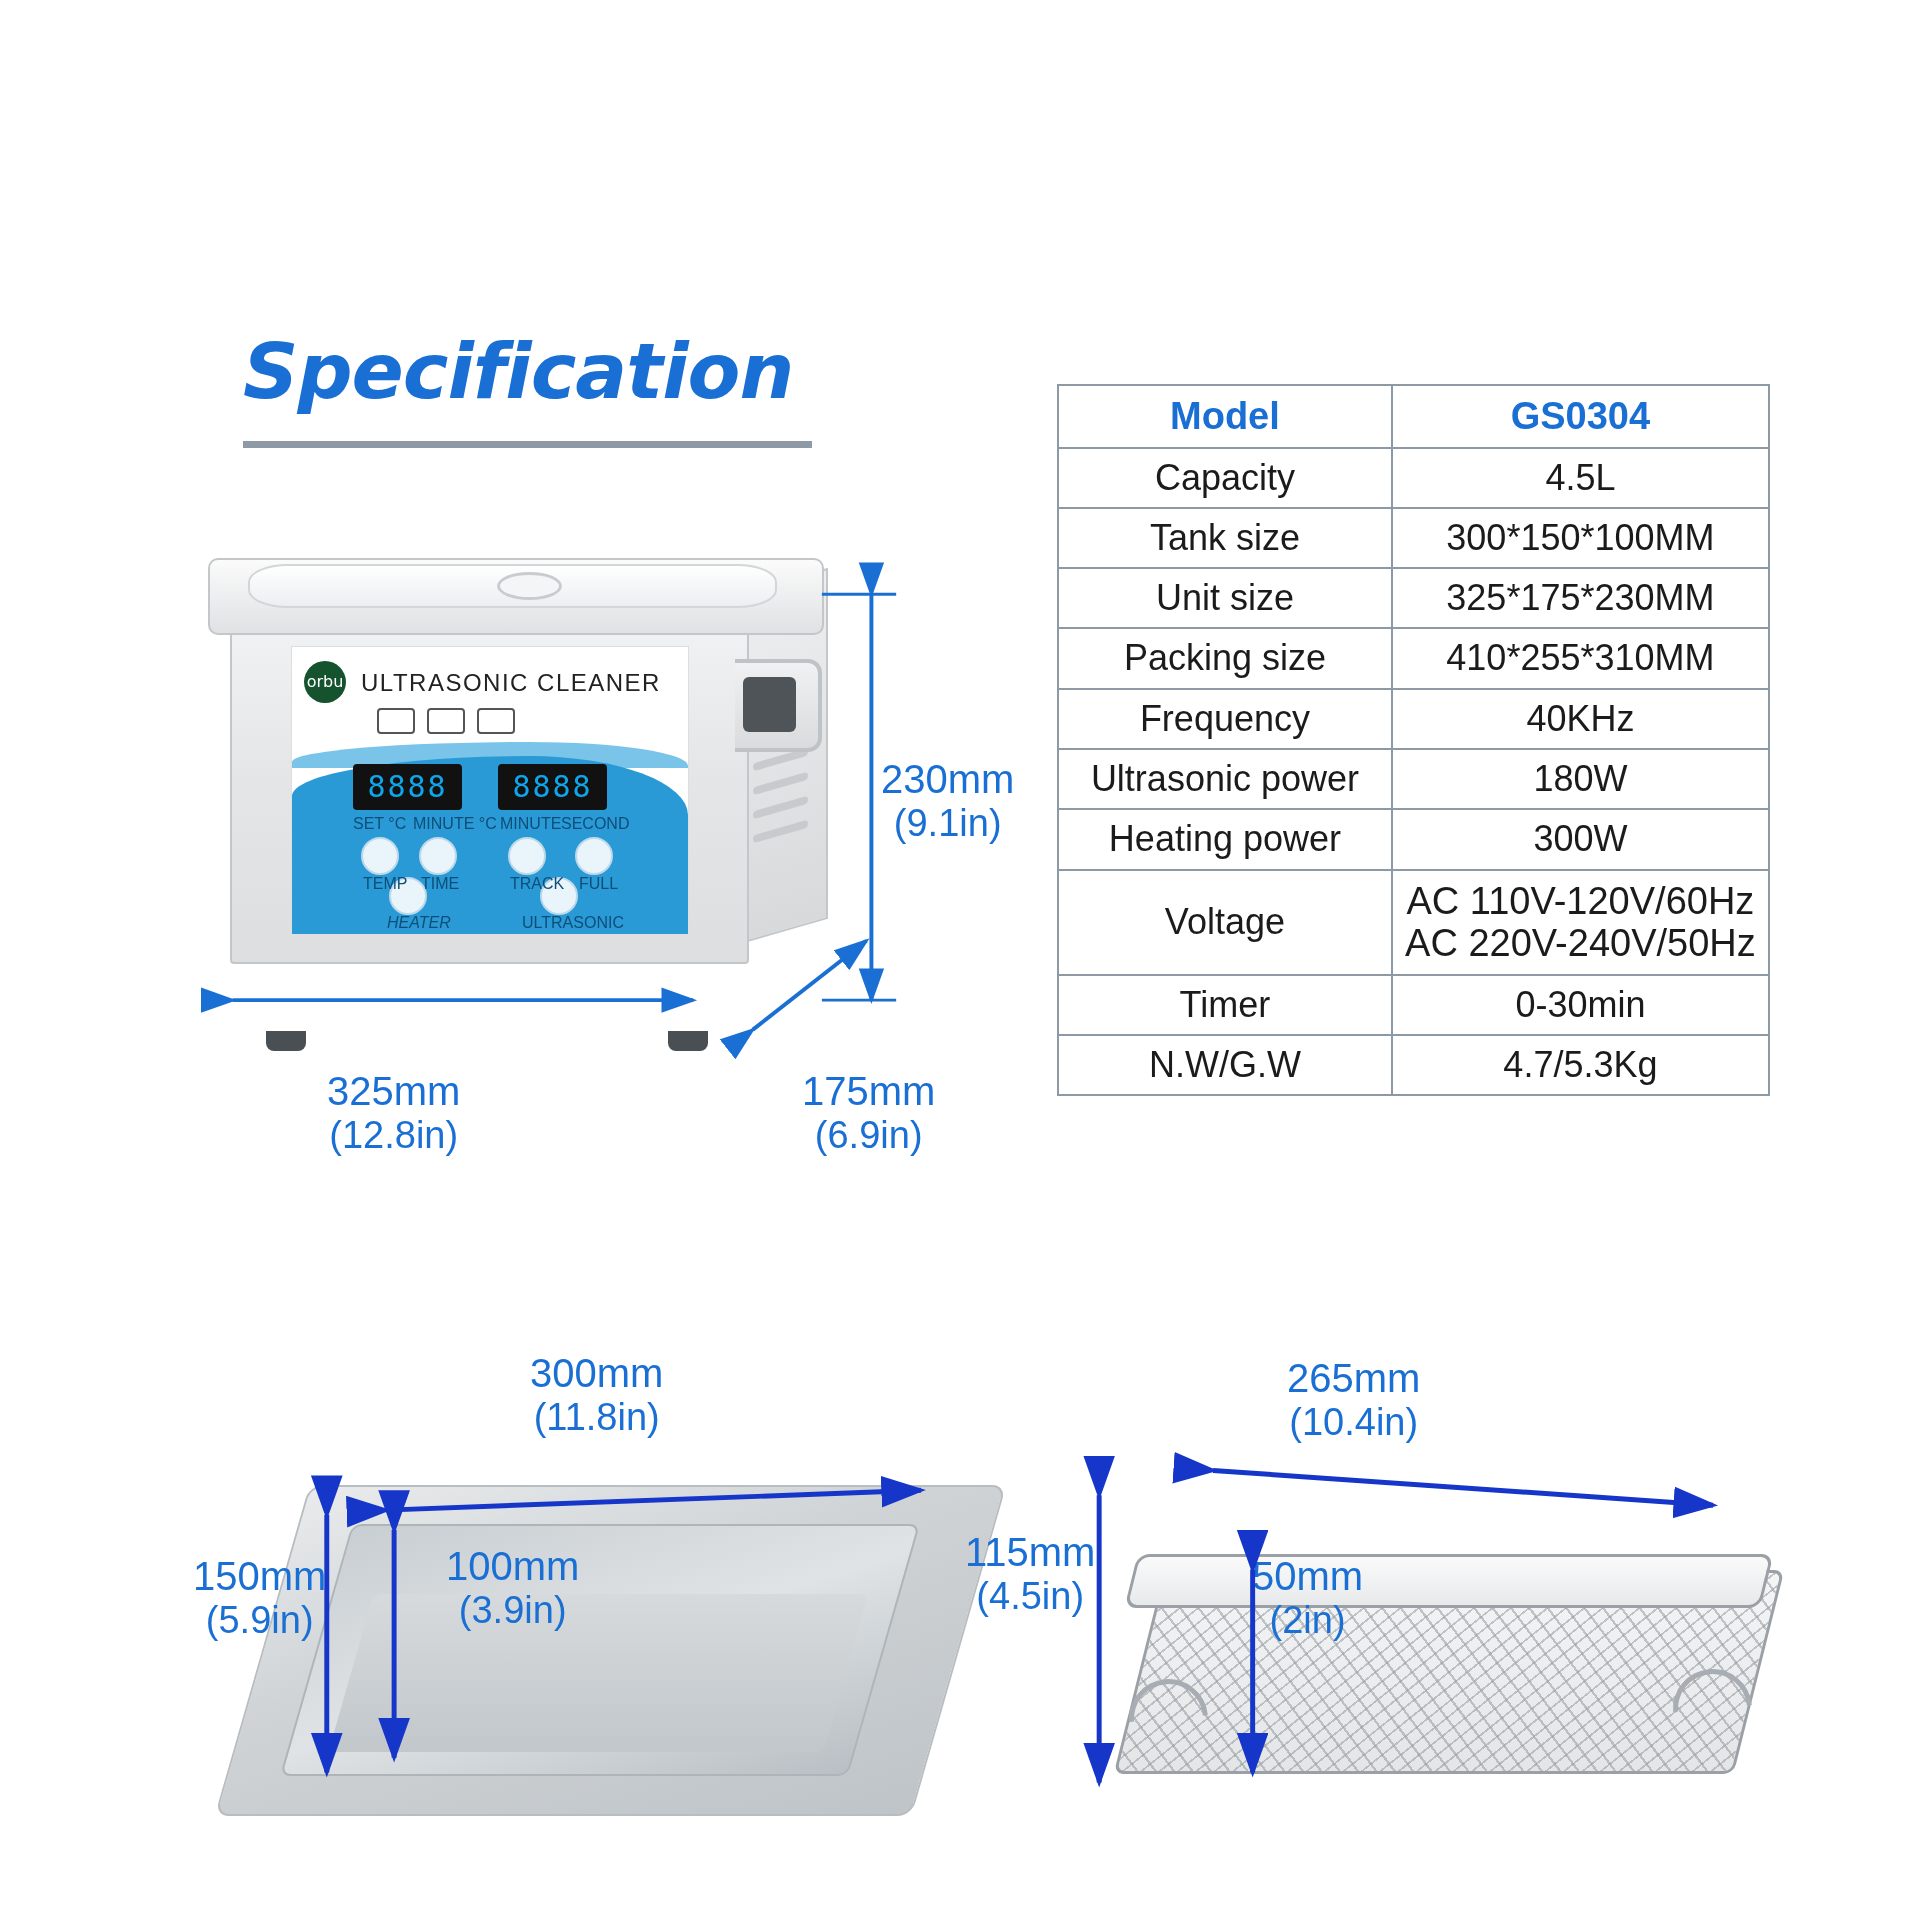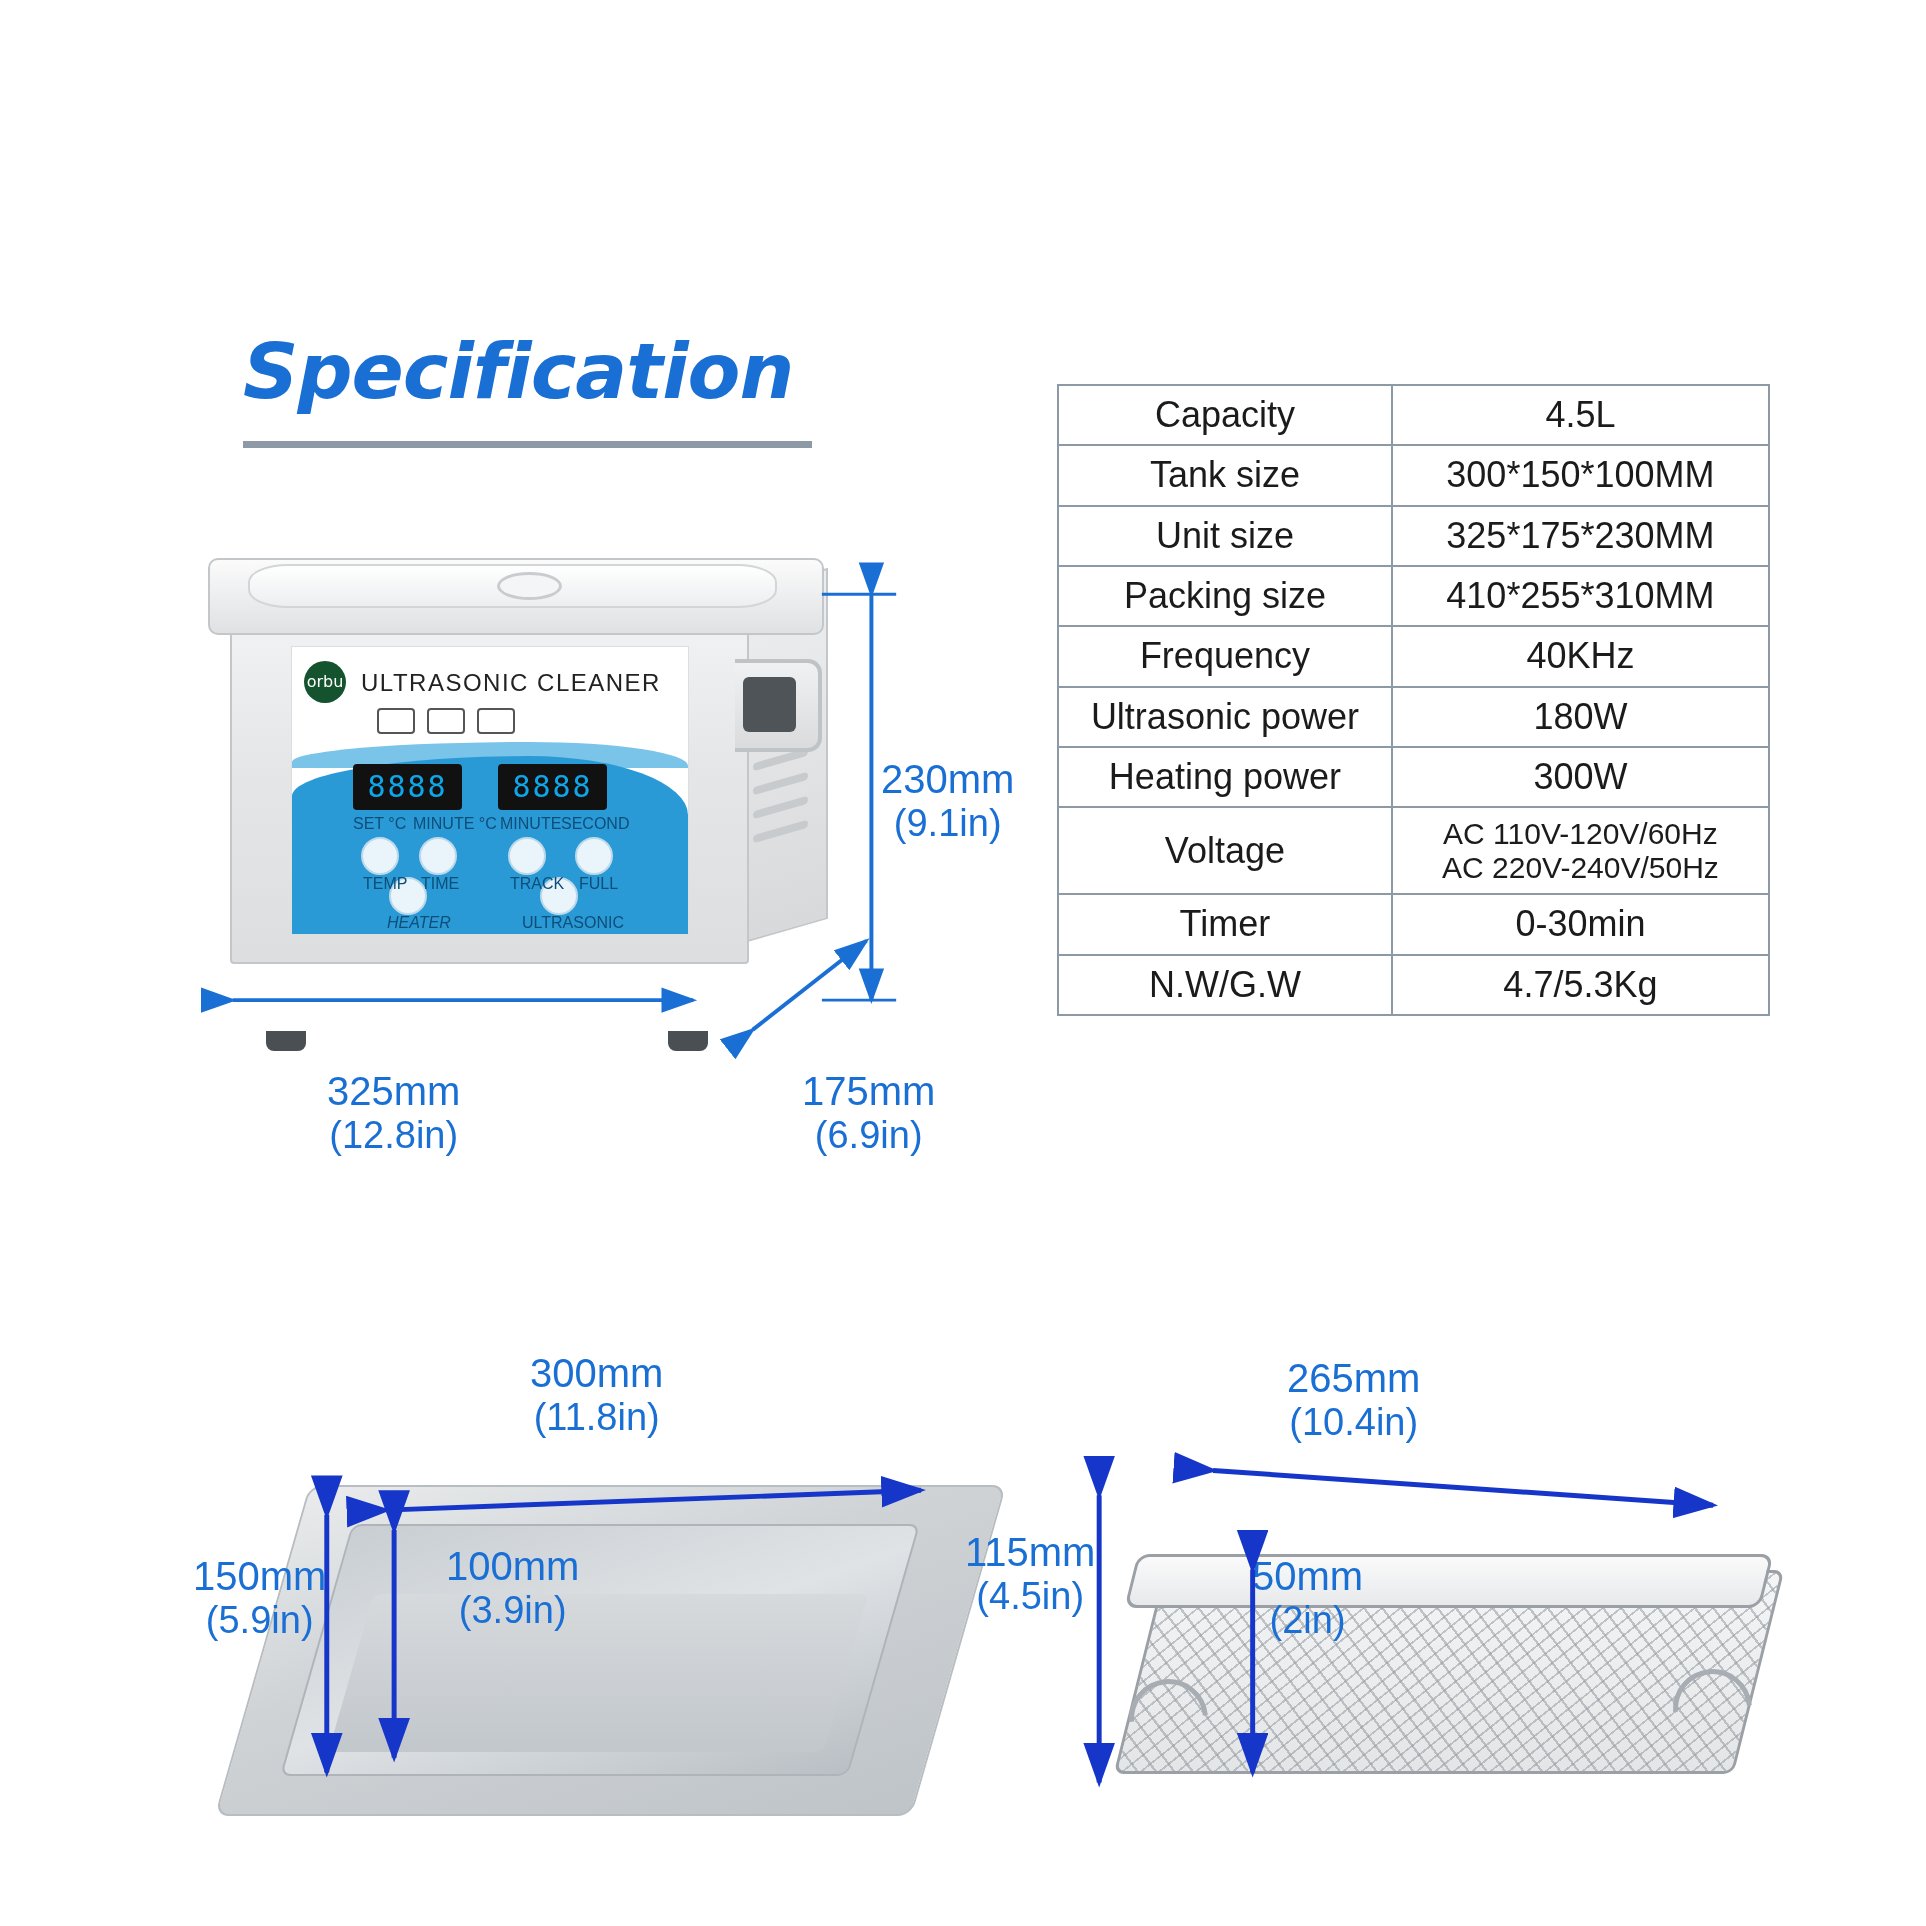--- a/index.html
+++ b/index.html
@@ -35,21 +35,21 @@
     font-size:36px;
     padding:9px 6px;
     color:#1b1b1b;
     line-height:1.12;
   }
   #spec-table td.label{width:337px;}
   #spec-table td.value{width:374px;}
   #spec-table tr.header td{
     color:#1a6fd4;font-weight:bold;font-size:38px;
   }
-  .v-small{font-size:30px;display:block;}
+  .v-small{font-size:38px;display:block;}
 
   
   .dim{
     position:absolute;
     color:#1a6fd4;
     font-size:40px;
     text-align:center;
     line-height:1.12;
     white-space:nowrap;
   }
@@ -190,20 +190,24 @@
   }
 </style>
 </head>
 <body>
 
 <div id="spec-title">Specification</div>
 <div id="title-underline"></div>
 
 <table id="spec-table">
   <tbody>
+    <tr class="header">
+      <td class="label">Model</td>
+      <td class="value">GS0304</td>
+    </tr>
     <tr>
       <td class="label">Capacity</td>
       <td class="value">4.5L</td>
     </tr>
     <tr>
       <td class="label">Tank size</td>
       <td class="value">300*150*100MM</td>
     </tr>
     <tr>
       <td class="label">Unit size</td>

